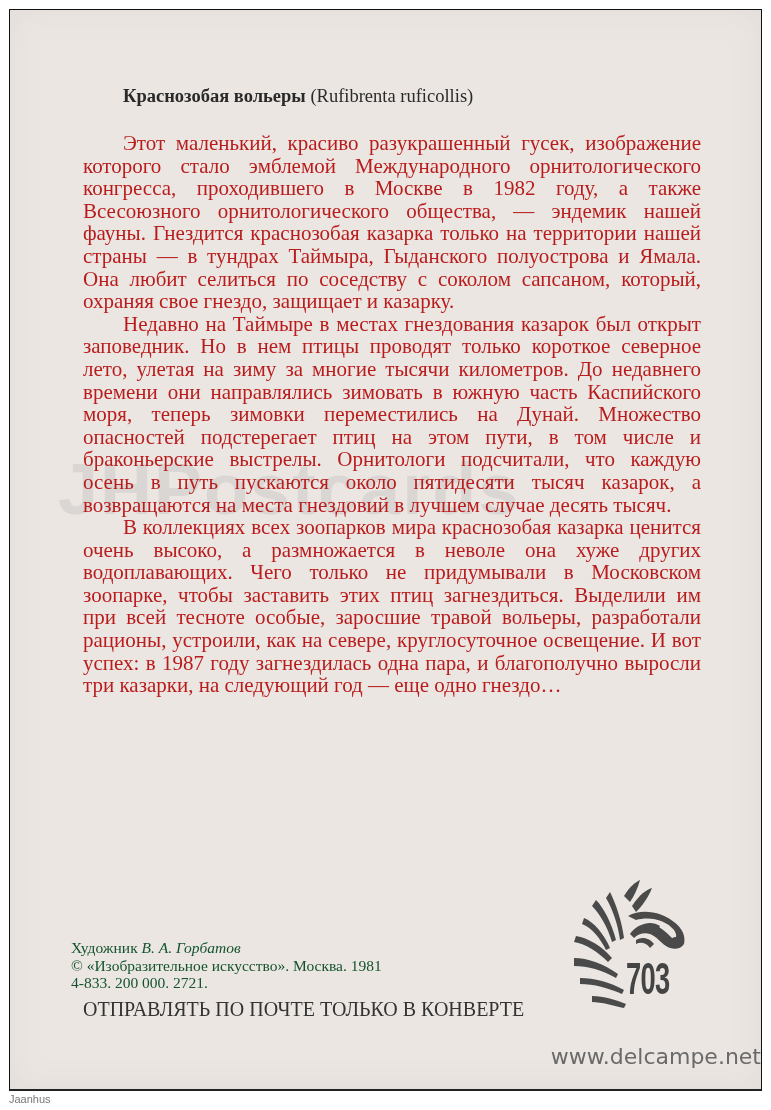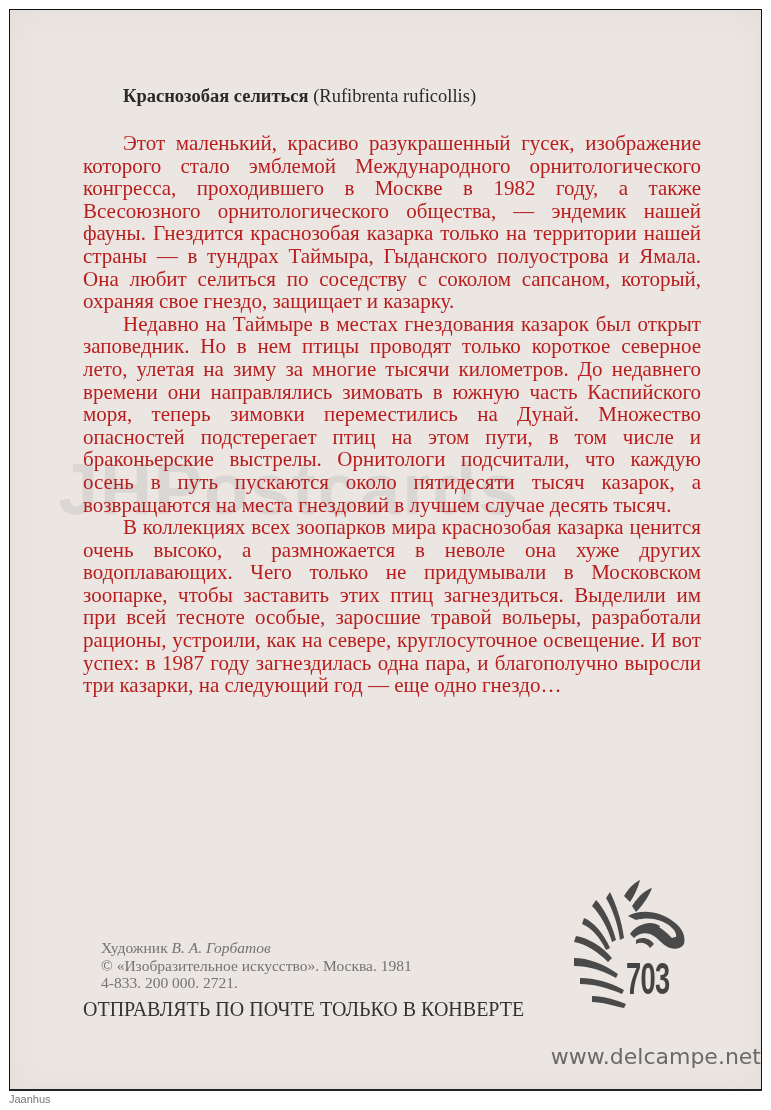--- a/index.html
+++ b/index.html
@@ -48,24 +48,24 @@
     text-align: justify;
   }
   .body-text p {
     margin: 0;
     text-indent: 40px;
     text-align: justify;
     hyphens: manual;
   }
   .credits {
     position: absolute;
-    left: 91px; top: 929px;
+    left: 61px; top: 929px;
     font-size: 15.5px;
     line-height: 17.5px;
-    color: #737373;
+    color: #14532d;
   }
   .credits .line { white-space: nowrap; }
   .credits i { font-style: italic; }
   .notice {
     position: absolute;
     left: 73px; top: 988px;
     font-size: 20px;
     color: #333;
     white-space: nowrap;
   }
@@ -100,21 +100,21 @@
     color: #6a6a6a;
   }
 </style>
 </head>
 <body>
 
 <div class="card">
   <div class="watermark">JHPostcards</div>
 
   <div class="title">
-    <b>Краснозобая селиться</b><span> (Rufibrenta ruficollis)</span>
+    <b>Краснозобая вольеры</b><span> (Rufibrenta ruficollis)</span>
   </div>
 
   <div class="body-text">
     <p>Этот маленький, красиво разукрашенный гусек, изображение которого стало эмблемой Международного орнитологического конгресса, проходившего в Москве в 1982 году, а также Всесоюзного орнитологического общества, — эндемик нашей фауны. Гнездится краснозобая казарка только на территории нашей страны — в тундрах Таймыра, Гыданского полуострова и Ямала. Она любит селиться по соседству с соколом сапсаном, который, охраняя свое гнездо, защищает и казарку.</p>
     <p>Недавно на Таймыре в местах гнездования казарок был открыт заповедник. Но в нем птицы проводят только короткое северное лето, улетая на зиму за многие тысячи километров. До недавнего времени они направлялись зимовать в южную часть Каспийского моря, теперь зимовки переместились на Дунай. Множество опасностей подстерегает птиц на этом пути, в том числе и браконьерские выстрелы. Орнитологи подсчитали, что каждую осень в путь пускаются около пятидесяти тысяч казарок, а возвращаются на места гнездовий в лучшем случае десять тысяч.</p>
     <p>В коллекциях всех зоопарков мира краснозобая казарка ценится очень высоко, а размножается в неволе она хуже других водоплавающих. Чего только не придумывали в Московском зоопарке, чтобы заставить этих птиц загнездиться. Выделили им при всей тесноте особые, заросшие травой вольеры, разработали рационы, устроили, как на севере, круглосуточное освещение. И вот успех: в 1987 году загнездилась одна пара, и благополучно выросли три казарки, на следующий год — еще одно гнездо…</p>
   </div>
 
   <div class="credits">
     <div class="line"><span>Художник </span><i>В. А. Горбатов</i></div>

